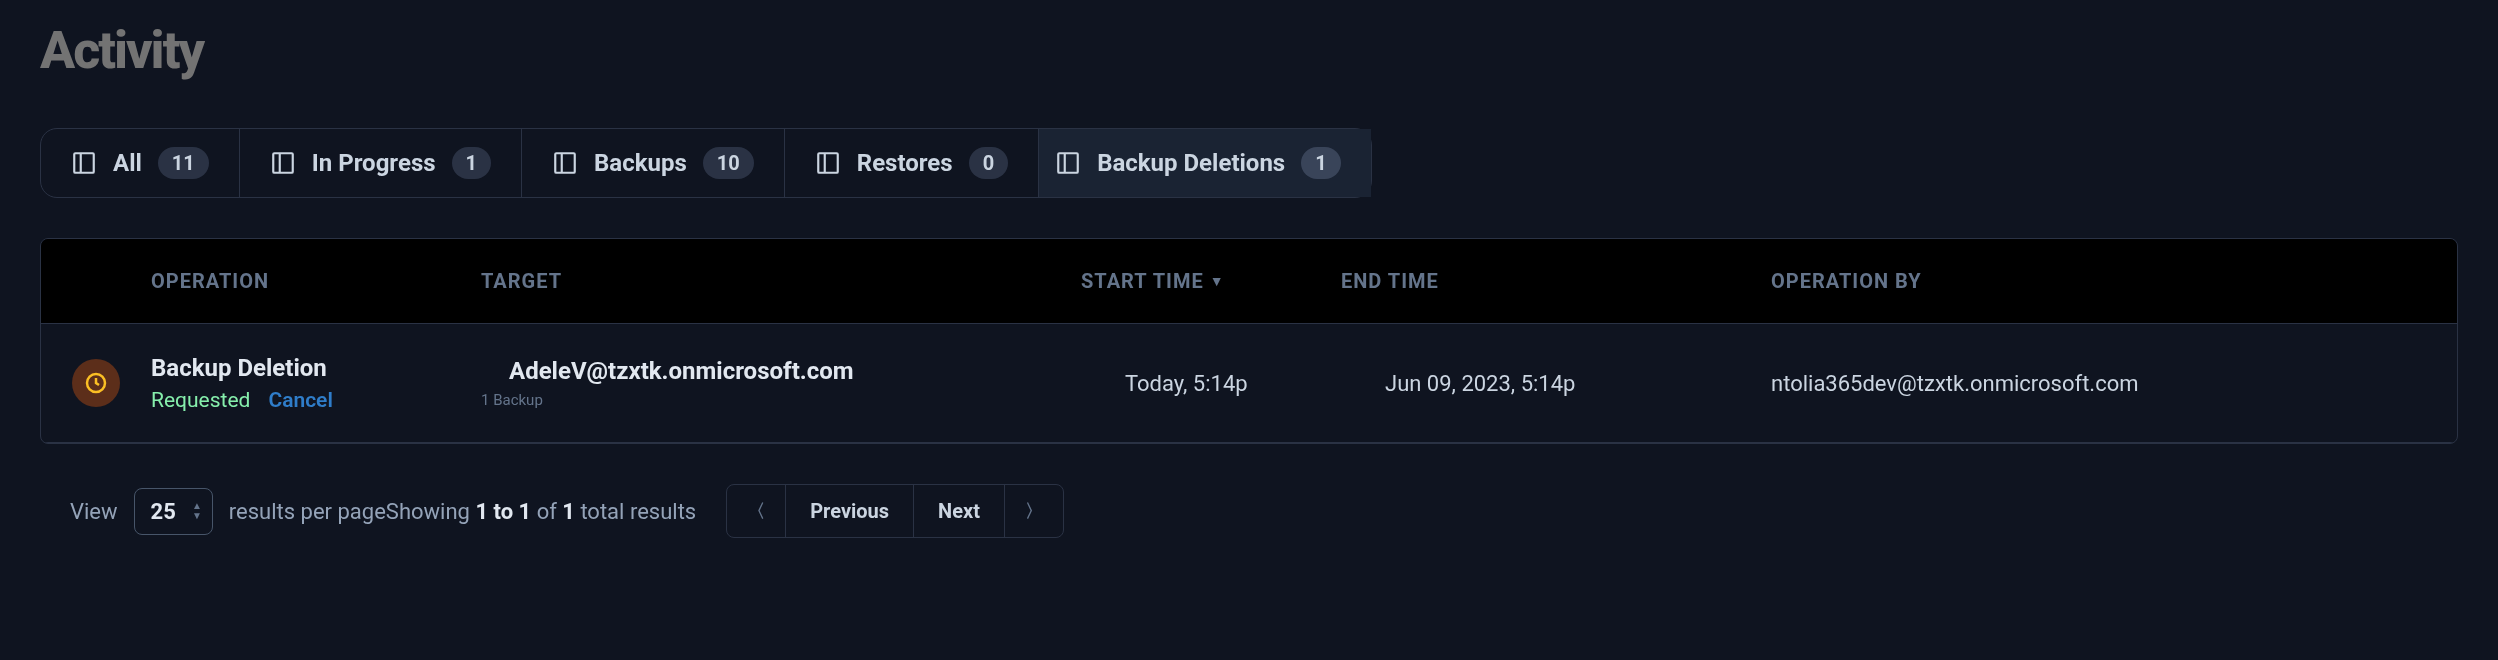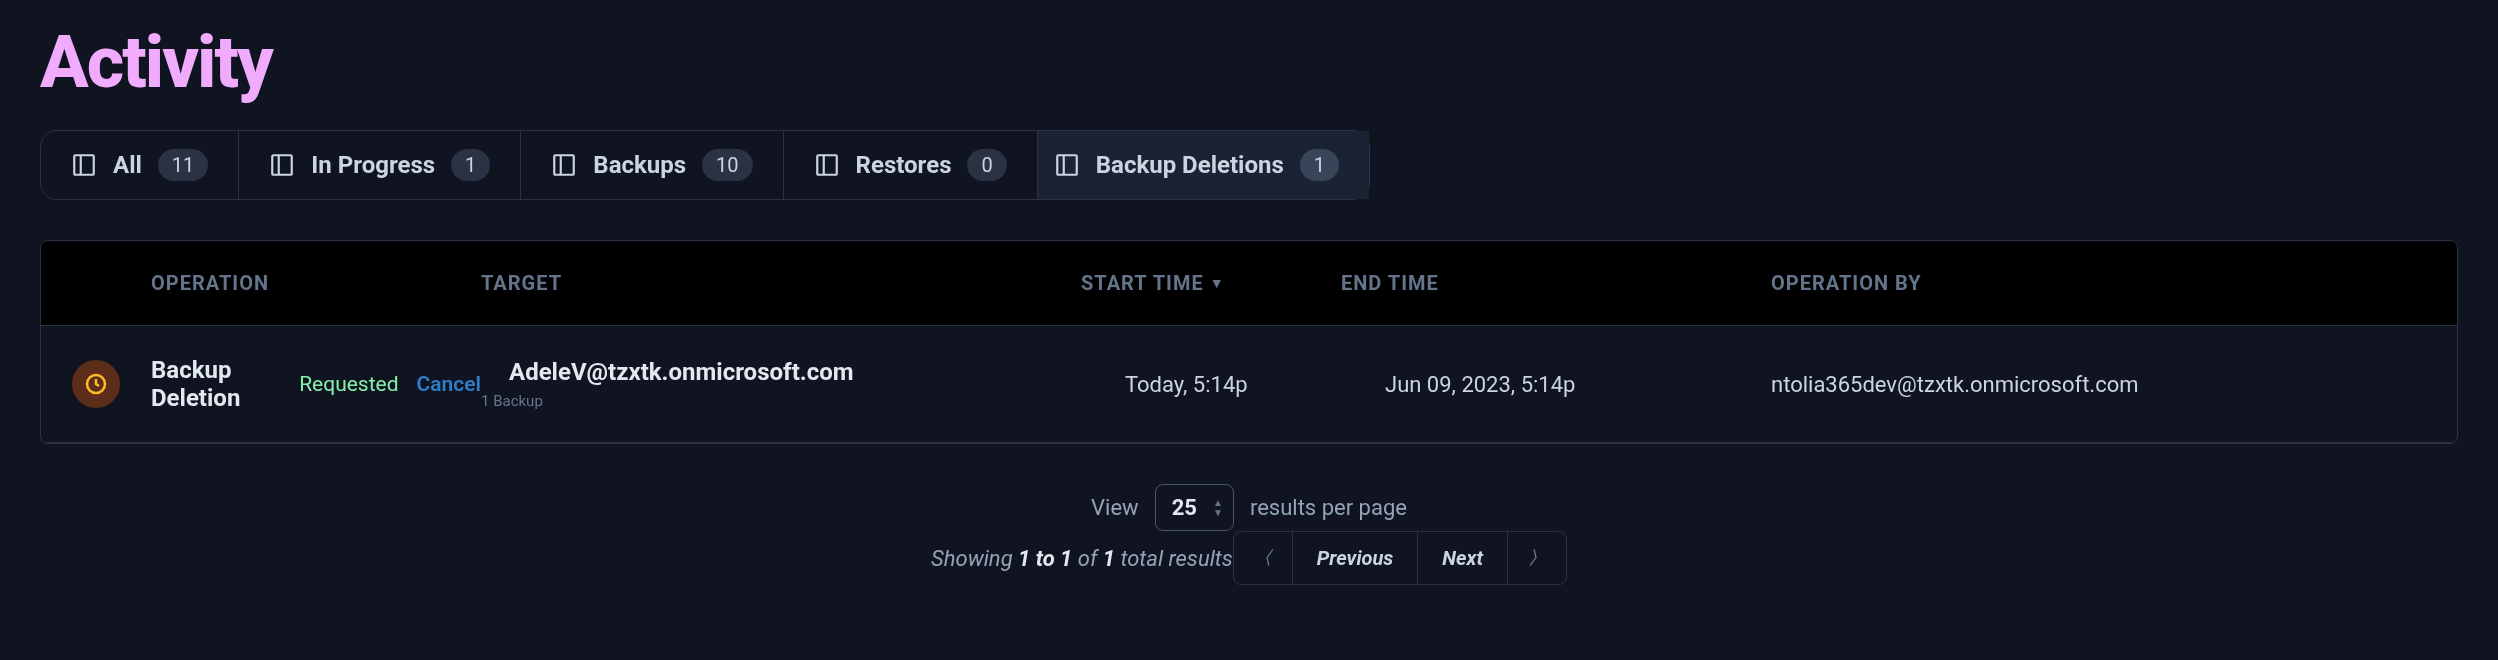--- a/index.html
+++ b/index.html
@@ -9,25 +9,25 @@
     }
     body {
       background: #0f1420;
       color: #cbd5e1;
       font-family: -apple-system, BlinkMacSystemFont, "Segoe UI", Roboto, Helvetica, Arial, sans-serif;
       padding: 20px 40px;
       width: 2498px;
       height: 660px;
     }
     .page-title {
-      font-size: 72px;
+      font-size: 52px;
       font-weight: 800;
-      color: #f0abfc;
+      color: #737373;
       letter-spacing: -2px;
-      margin-bottom: 25px;
+      margin-bottom: 47px;
     }
     .tabs {
       display: flex;
       gap: 0;
       border: 1px solid #2a3244;
       border-radius: 17px;
       width: fit-content;
       margin-bottom: 40px;
     }
     .tab {
@@ -51,21 +51,21 @@
     .tab-icon {
       display: flex;
       align-items: center;
     }
     .badge {
       background: #2a3244;
       color: #cbd5e1;
       border-radius: 20px;
       padding: 4px 14px;
       font-size: 20px;
-      font-weight: 400;
+      font-weight: 700;
       min-width: 36px;
       text-align: center;
     }
     .tab.active .badge {
       background: #394459;
     }
     .table-container {
       border: 1px solid #2a3244;
       border-radius: 8px;
       overflow: hidden;
@@ -108,22 +108,22 @@
       width: 48px;
       height: 48px;
       border-radius: 50%;
       background: #5c2e1a;
       display: flex;
       align-items: center;
       justify-content: center;
     }
     .operation-cell {
       display: flex;
-      flex-direction: row;
-      gap: 22px;
+      flex-direction: column;
+      gap: 6px;
     }
     .operation-name {
       font-size: 24px;
       font-weight: 700;
       color: #e2e8f0;
     }
     .operation-sub {
       display: flex;
       align-items: center;
       gap: 18px;
@@ -156,25 +156,24 @@
       font-size: 22px;
       color: #cbd5e1;
       margin-left: 44px;
     }
     .initiated-cell {
       font-size: 22px;
       color: #cbd5e1;
     }
     .footer {
       display: flex;
-      justify-content: flex-end;
+      justify-content: flex-start;
       align-items: center;
       margin-top: 40px;
       padding: 0 30px;
-      flex-direction: column;
     }
     .view-controls {
       display: flex;
       align-items: center;
       gap: 16px;
       font-size: 22px;
       color: #94a3b8;
     }
     .page-size-select {
       border: 1px solid #475569;
@@ -186,21 +185,21 @@
       font-weight: 700;
       position: relative;
       display: flex;
       align-items: center;
       gap: 10px;
       cursor: pointer;
     }
     .footer-right {
       display: flex;
       align-items: center;
-      font-style: italic;
+      gap: 30px;
     }
     .results-text {
       font-size: 22px;
       color: #94a3b8;
     }
     .results-text b {
       color: #e2e8f0;
       font-weight: 700;
     }
     .pagination {

